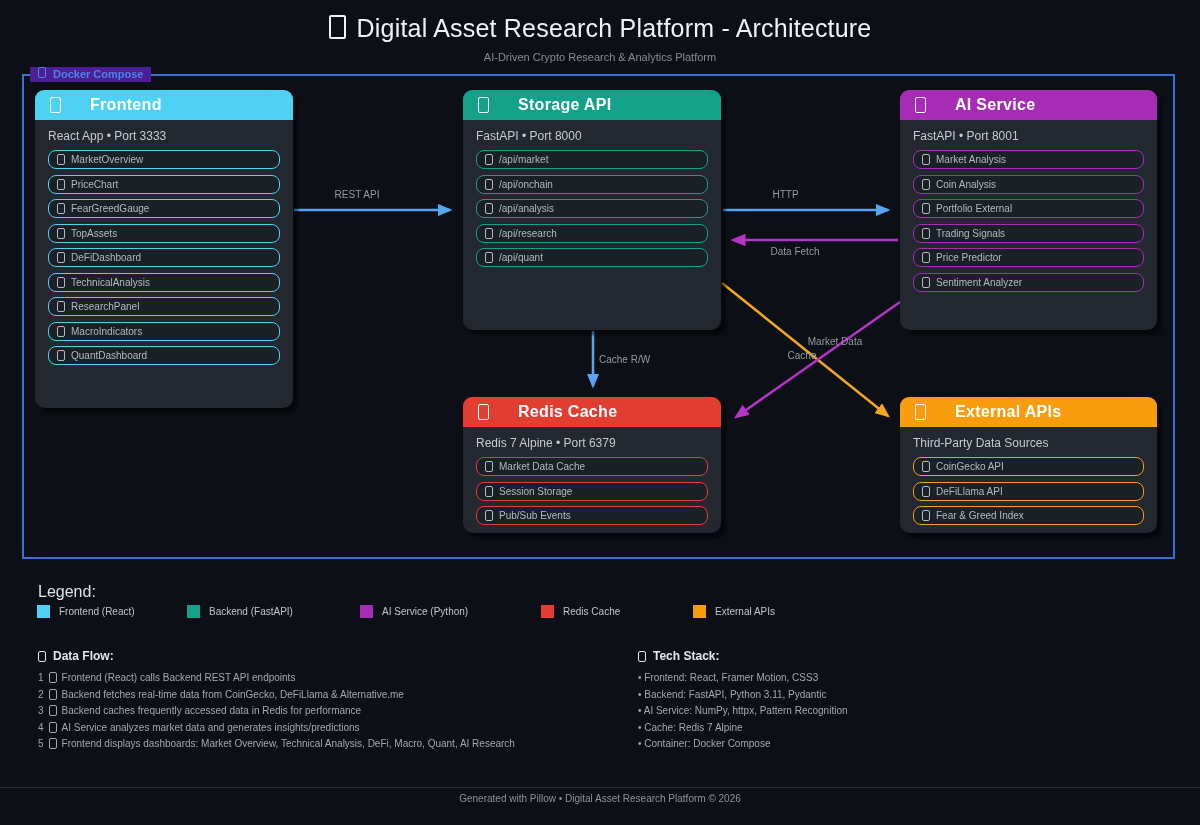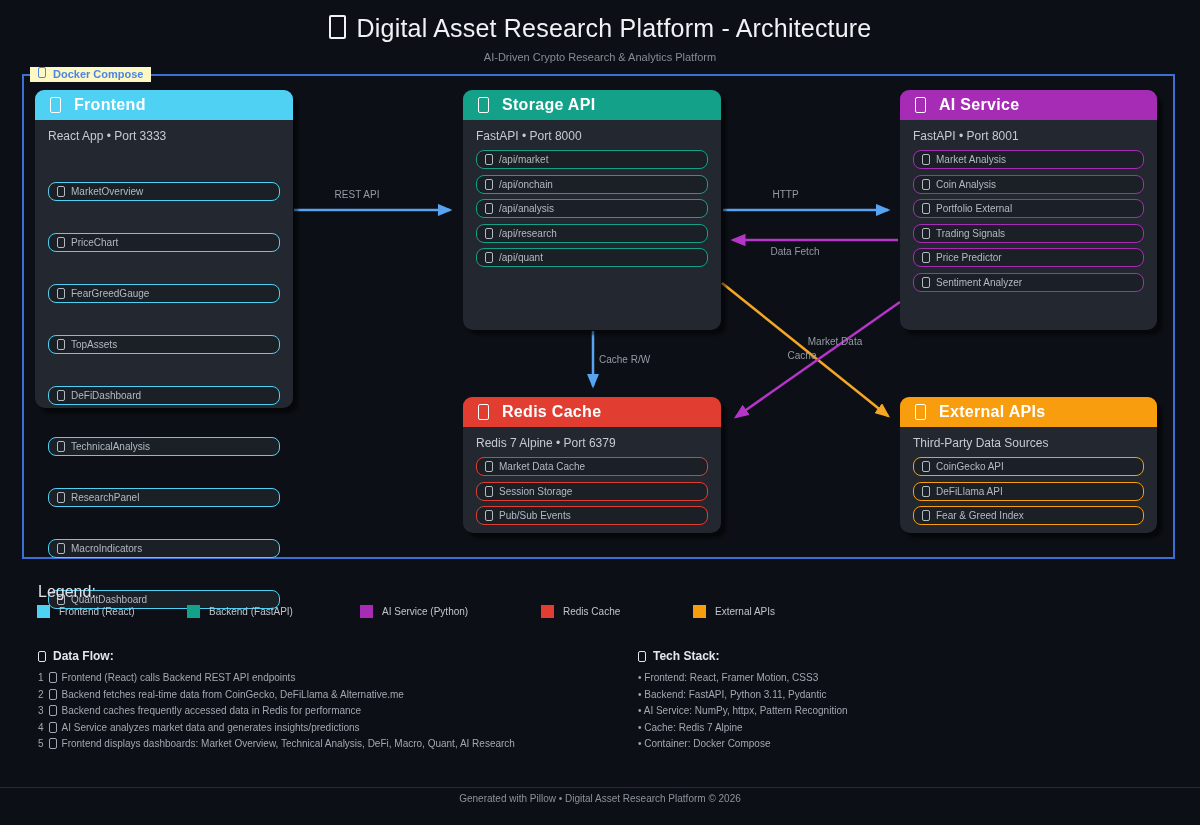--- a/index.html
+++ b/index.html
@@ -12,30 +12,30 @@
   
   .tofu{display:inline-block;border:2px solid currentColor;border-radius:2px;flex:none;}
   .tofu.lg{width:13px;height:20px;margin-right:11px;vertical-align:-2px;}
   .tofu.md{width:9px;height:14px;border-width:1.5px;}
   .tofu.sm{width:6px;height:9px;border-width:1px;}
   
   .title{top:14px;left:0;width:100%;text-align:center;font-size:25px;color:#f0f2f5;letter-spacing:.2px;}
   .subtitle{top:51px;left:0;width:100%;text-align:center;font-size:11px;color:#868c95;}
   
   .compose{left:22px;top:74px;width:1149px;height:481px;border:2px solid #3c6fd6;}
-  .compose-label{left:30px;top:67px;background:#fef9c3;padding:0 8px;font-size:11px;font-weight:bold;
+  .compose-label{left:30px;top:67px;background:#4c1d95;padding:0 8px;font-size:11px;font-weight:bold;
     color:#4d84e8;display:flex;align-items:flex-start;gap:7px;line-height:15px;}
   
   .card{background:#23272f;border-radius:10px;box-shadow:5px 5px 3px rgba(0,0,0,.5);}
-  .card-header{height:30px;border-radius:9px 9px 0 0;display:flex;align-items:center;gap:13px;
+  .card-header{height:30px;border-radius:9px 9px 0 0;display:flex;align-items:center;gap:29px;
     padding:0 15px;color:#ffffff;font-size:16px;font-weight:bold;letter-spacing:.3px;}
   .card-sub{padding:9px 13px 7px;font-size:12px;color:#c6cbd3;}
   .pill{margin:0 13px 5.5px;height:17px;border-radius:8px;background:#1b2027;border:1px solid;
     display:flex;align-items:center;gap:6px;padding:0 8px;font-size:10px;color:#b3b9c1;}
-  .hdr-frontend{background:#4fd1f3;} .b-frontend .pill{border-color:#4fd1f3;margin-top:32px;}
+  .hdr-frontend{background:#4fd1f3;} .b-frontend .pill{border-color:#4fd1f3;}
   .hdr-backend{background:#13a189;}  .b-backend .pill{border-color:#13a189;}
   .hdr-ai{background:#a62cb5;}       .b-ai .pill{border-color:#a62cb5;}
   .hdr-redis{background:#e23d31;}    .b-redis .pill{border-color:#e23d31;}
   .hdr-external{background:#f89d0e;} .b-external .pill{border-color:#f89d0e;}
   .c-frontend: {}
   
   svg.wires{left:0;top:0;pointer-events:none;}
   .alabel{font-size:10px;color:#959ba4;text-align:center;}
   
   .legend-heading{left:38px;top:583px;font-size:16px;color:#dfe3e8;}

